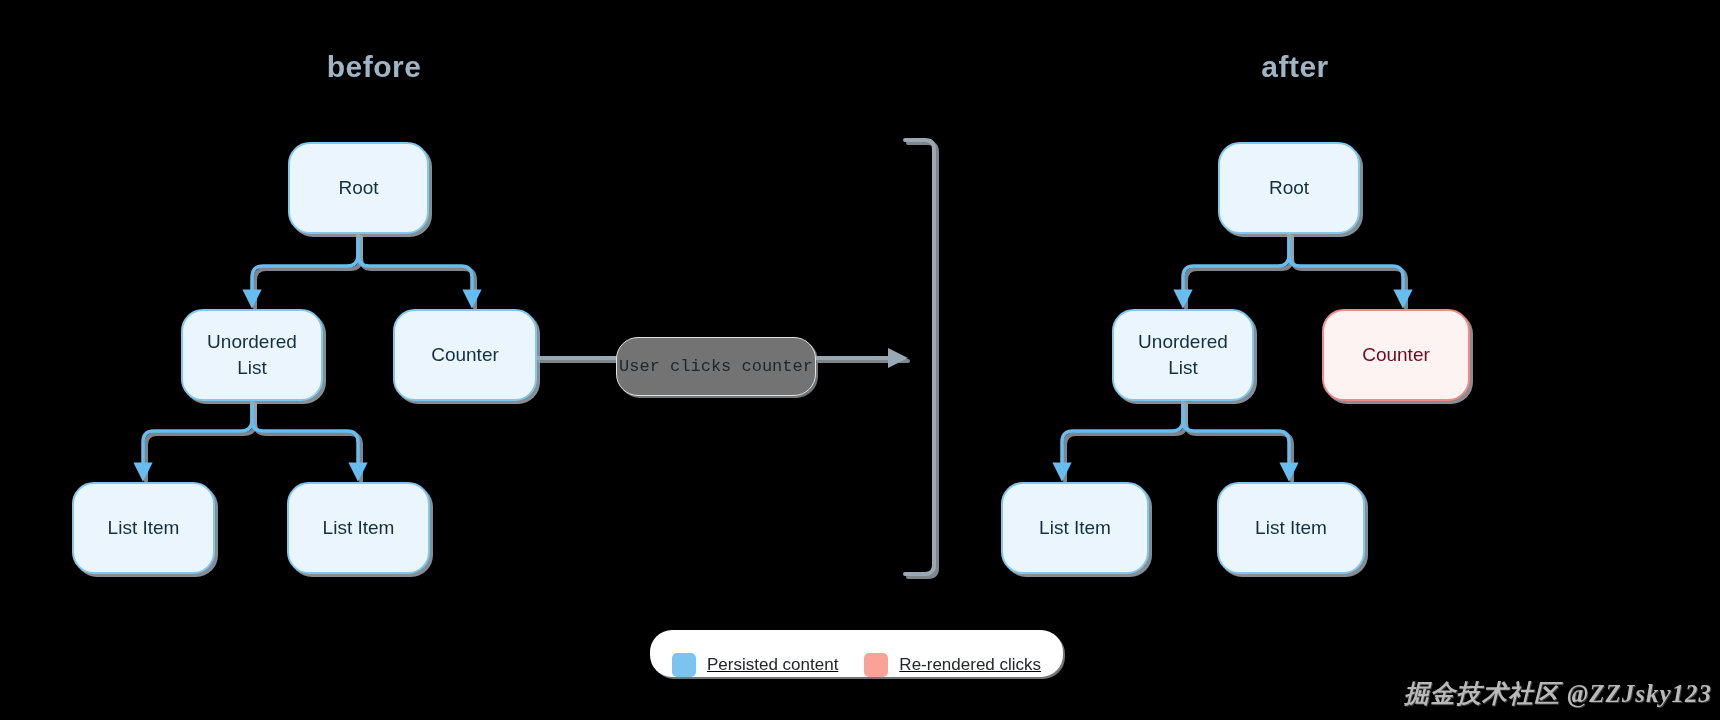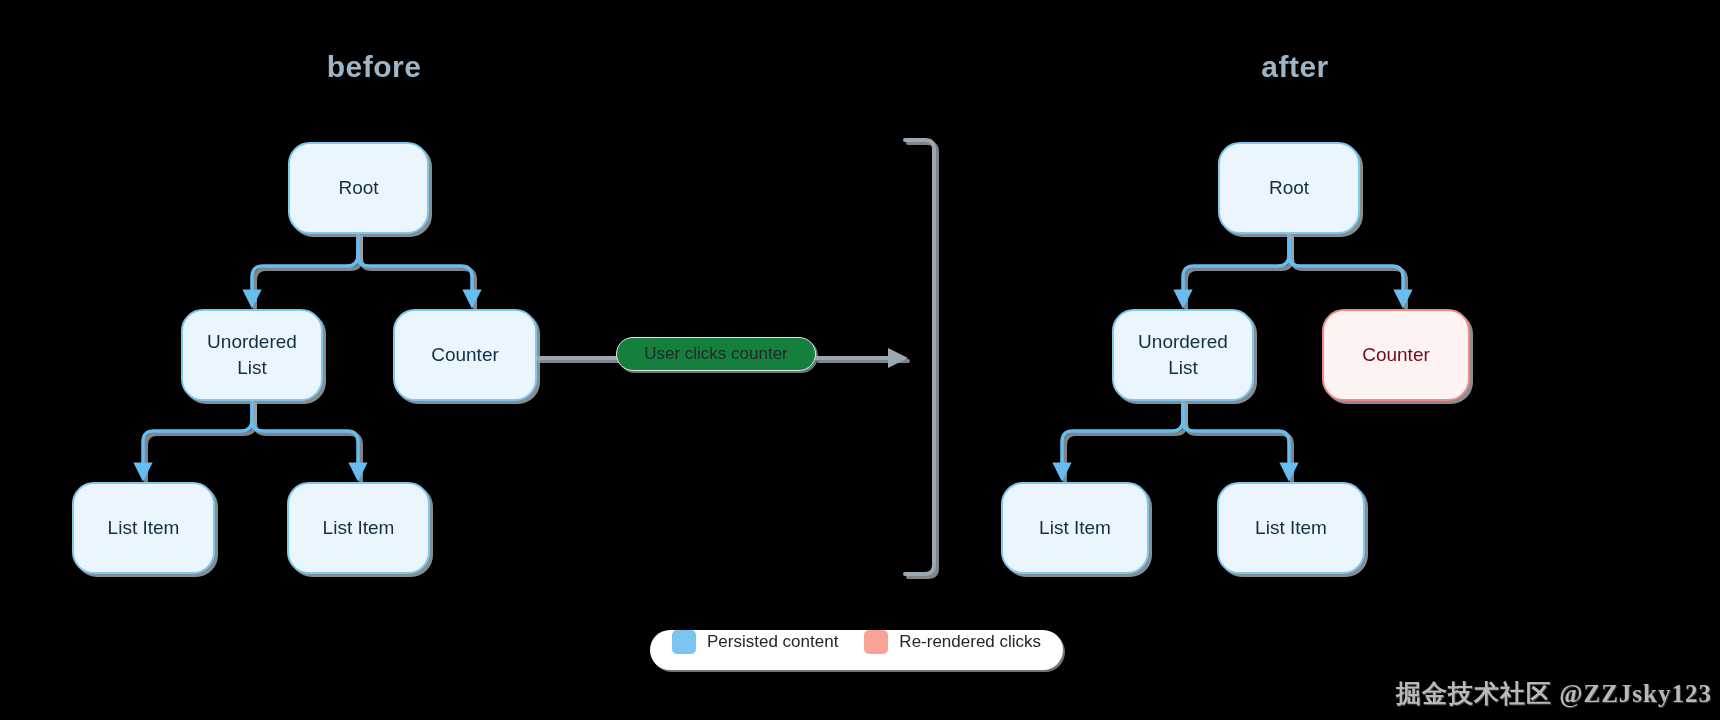--- a/index.html
+++ b/index.html
@@ -71,49 +71,50 @@
     height: 720px;
     pointer-events: none;
   }
 
   
   #event-pill {
     position: absolute;
     left: 616px;
     top: 337px;
     width: 200px;
-    height: 34px;
+    height: 59px;
     box-sizing: border-box;
-    background: #15803d;
+    background: #737373;
     border: 1.5px solid #dfe3e6;
     border-radius: 22px;
     display: flex;
     align-items: center;
     justify-content: center;
-    font-family: Liberation Sans, sans-serif;
+    font-family: Liberation Mono, monospace;
     font-size: 17px;
     color: #22272b;
     white-space: nowrap;
     box-shadow: 2px 2px 0 0 rgba(160,166,172,0.7);
   }
 
   
   #legend {
     position: absolute;
     left: 650px;
     top: 630px;
-    height: 40px;
+    height: 47px;
     box-sizing: border-box;
     background: #ffffff;
     border-radius: 22px;
     display: flex;
-    align-items: flex-start;
+    align-items: flex-end;
     padding: 0 22px;
     gap: 26px;
     box-shadow: 2px 2px 0 0 rgba(160,166,172,0.7);
+    text-decoration: underline;
   }
   .legend-entry {
     display: flex;
     align-items: center;
     gap: 11px;
     font-family: "Liberation Sans", sans-serif;
     font-size: 17px;
     color: #22272b;
     white-space: nowrap;
   }
@@ -123,20 +124,21 @@
     border-radius: 5px;
     flex: 0 0 auto;
   }
 
   
   #watermark {
     position: absolute;
     right: 8px;
     bottom: 10px;
     font-family: "Liberation Serif", serif;
+    font-style: italic;
     font-size: 25px;
     font-weight: 700;
     color: #b9b9b9;
     letter-spacing: 1px;
     white-space: nowrap;
     text-shadow: 1px 1px 0 #3a3a3a;
   }
 </style>
 </head>
 <body>

